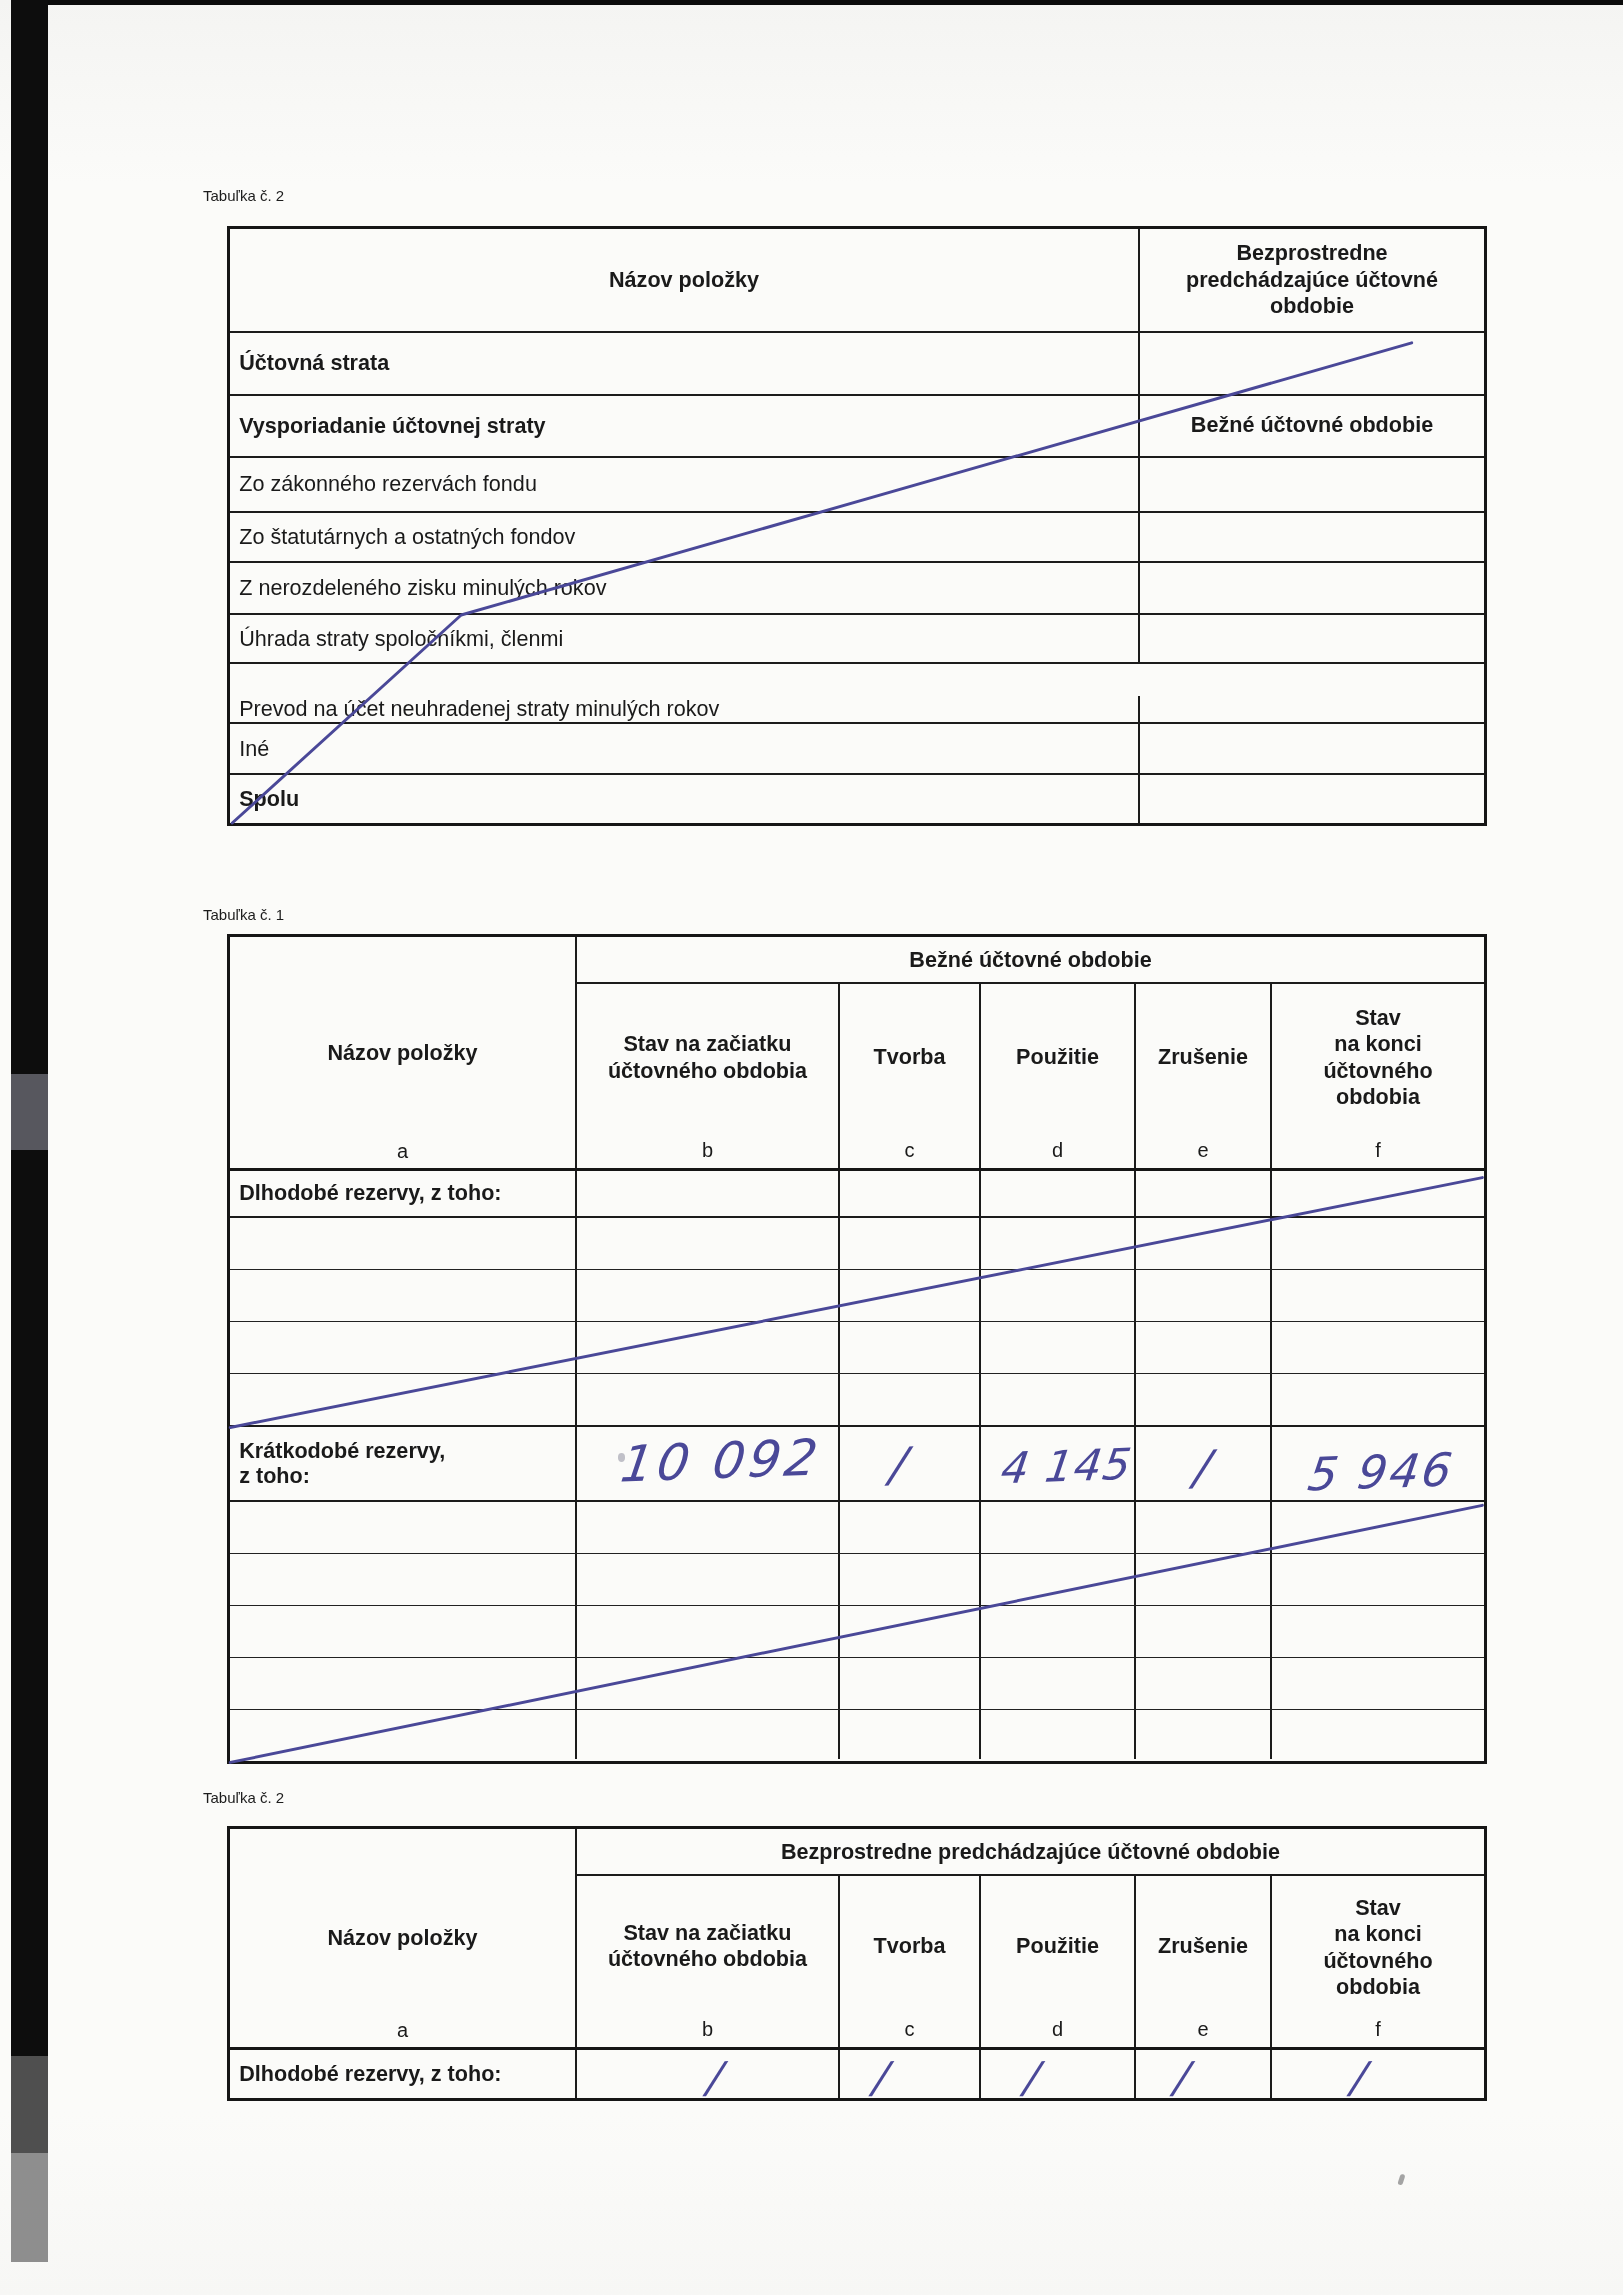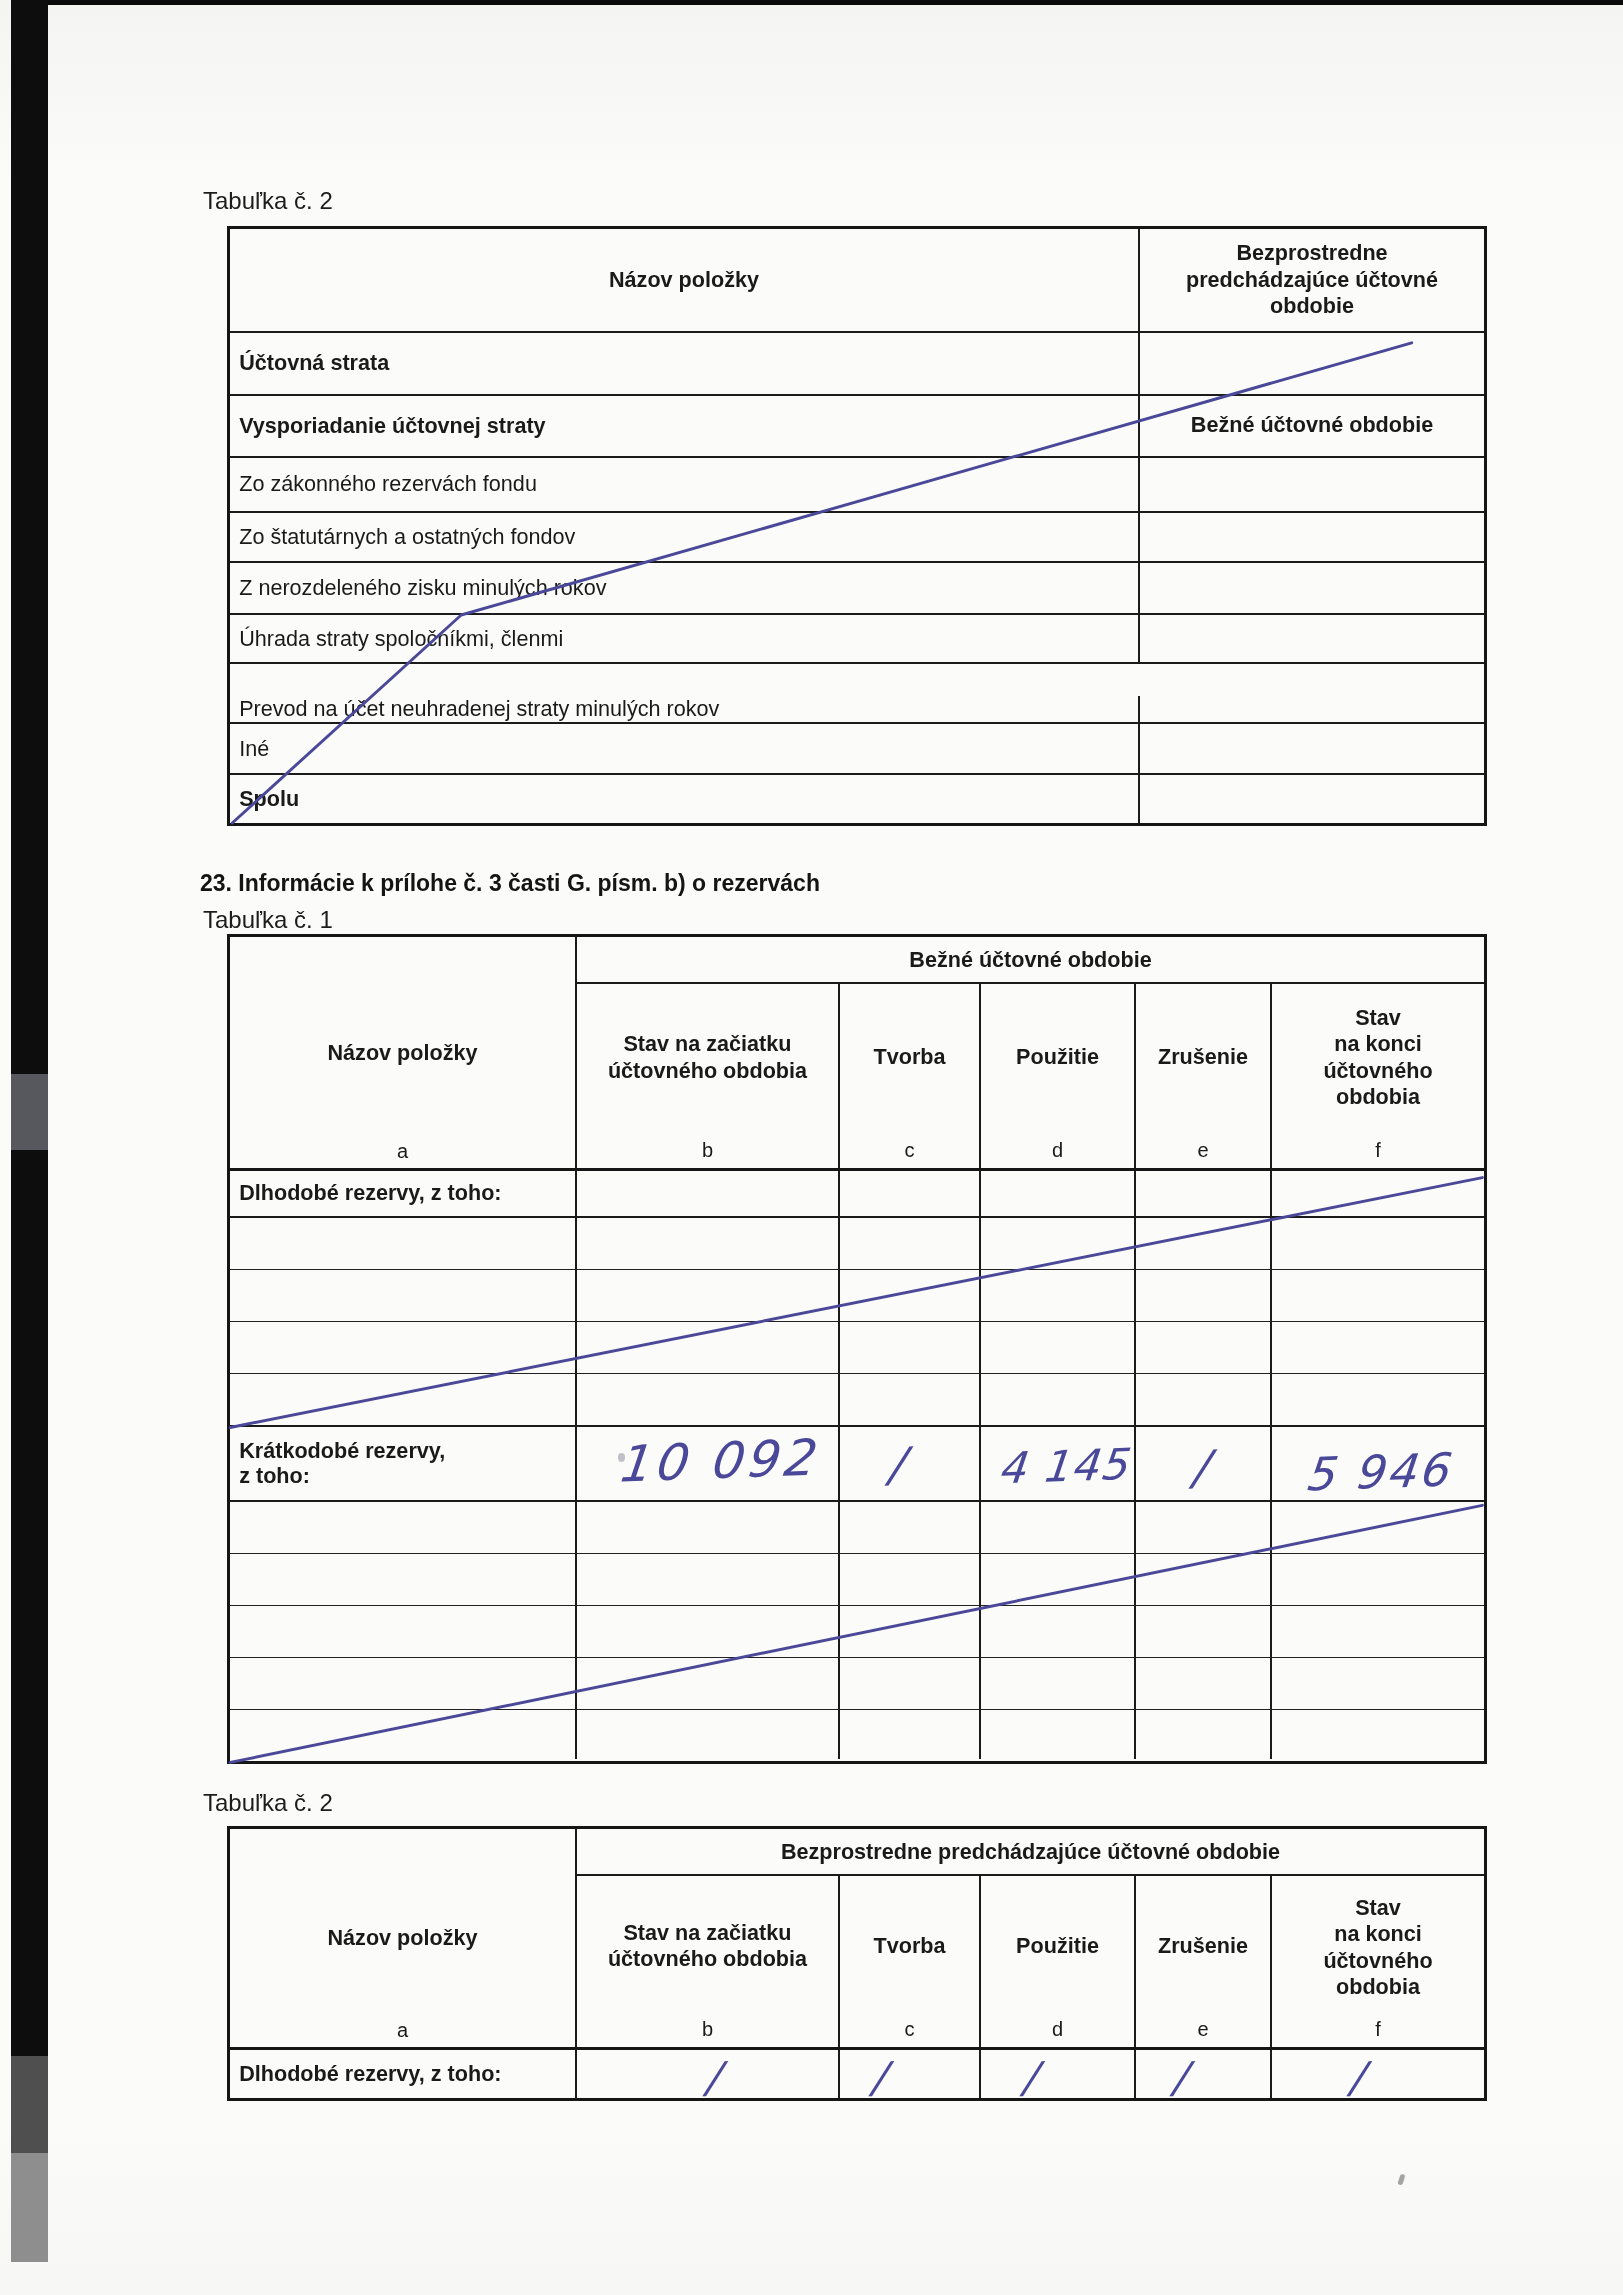--- a/index.html
+++ b/index.html
@@ -3,21 +3,21 @@
 <meta charset="utf-8">
 <style>
   html,body{margin:0;padding:0;background:#e8e8e6;}
   *{box-sizing:border-box;}
   #page{position:relative;width:1623px;height:2295px;background:linear-gradient(180deg,#f4f4f2 0%,#fbfbf9 8%,#fbfbf9 92%,#f7f7f5 100%);overflow:hidden;font-family:"Liberation Sans",sans-serif;color:#1a1a1a;}
   .strip-top{position:absolute;left:11px;top:0;width:1612px;height:4.6px;background:#0b0b0b;}
   .band{position:absolute;left:11px;top:0;width:37px;height:2056px;background:#0d0d0d;}
   .band-mid{position:absolute;left:11px;top:2056px;width:37px;height:97px;background:#4f4f4f;}
   .band-low{position:absolute;left:11px;top:2153px;width:37px;height:109px;background:#8e8e8e;}
   .band-patch{position:absolute;left:11px;top:1074px;width:37px;height:76px;background:#70707a;opacity:.75;}
-  .caption{position:absolute;font-size:24px;color:#1c1c1c;white-space:pre-line;}
+  .caption{position:absolute;font-size:15px;color:#1c1c1c;white-space:pre-line;}
   .h23{position:absolute;font-size:23px;font-weight:bold;color:#141414;}
   .tbl{position:absolute;border:3.3px solid #161616;background:transparent;display:flex;flex-direction:column;}
   .row{display:flex;width:100%;}
   .cn{width:910px;border-right:2px solid #1b1b1b;display:flex;align-items:center;padding-left:9.2px;font-size:21.6px;white-space:pre-line;}
   .cv{flex:1;display:flex;align-items:center;justify-content:center;text-align:center;font-size:21.6px;line-height:1.24;white-space:pre-line;}
   .b{font-weight:bold;}
   .hdrsec{display:flex;width:100%;border-bottom:3.3px solid #161616;}
   .acell{width:347px;border-right:2.6px solid #1b1b1b;position:relative;display:flex;align-items:center;justify-content:center;text-align:center;font-size:21.6px;font-weight:bold;}
   .rightsec{flex:1;display:flex;flex-direction:column;}
   .spanrow{border-bottom:2.6px solid #1b1b1b;display:flex;align-items:center;justify-content:center;font-size:21.6px;font-weight:bold;}
@@ -88,21 +88,20 @@
     <div class="row" style="height:52px;border-bottom:2px solid #1b1b1b;gap:20px;">
       <div class="cn">Iné</div>
       <div class="cv"></div>
     </div>
     <div class="row" style="height:48px;">
       <div class="cn b">Spolu</div>
       <div class="cv"></div>
     </div>
   </div>
 
-  <div class="h23" style="left:200px;top:870px;">23.  Informácie k prílohe č. 3 časti G. písm. b) o rezervách</div>
   <div class="caption" style="left:203px;top:906px;">Tabuľka č. 1</div>
 
   <div class="tbl" style="left:227px;top:934px;width:1260px;height:830px;">
     <div class="hdrsec" style="height:234px;">
       <div class="acell">
         <span>Názov položky</span>
         <span class="letter">a</span>
       </div>
       <div class="rightsec">
         <div class="spanrow" style="height:47px;">Bežné účtovné obdobie</div>

